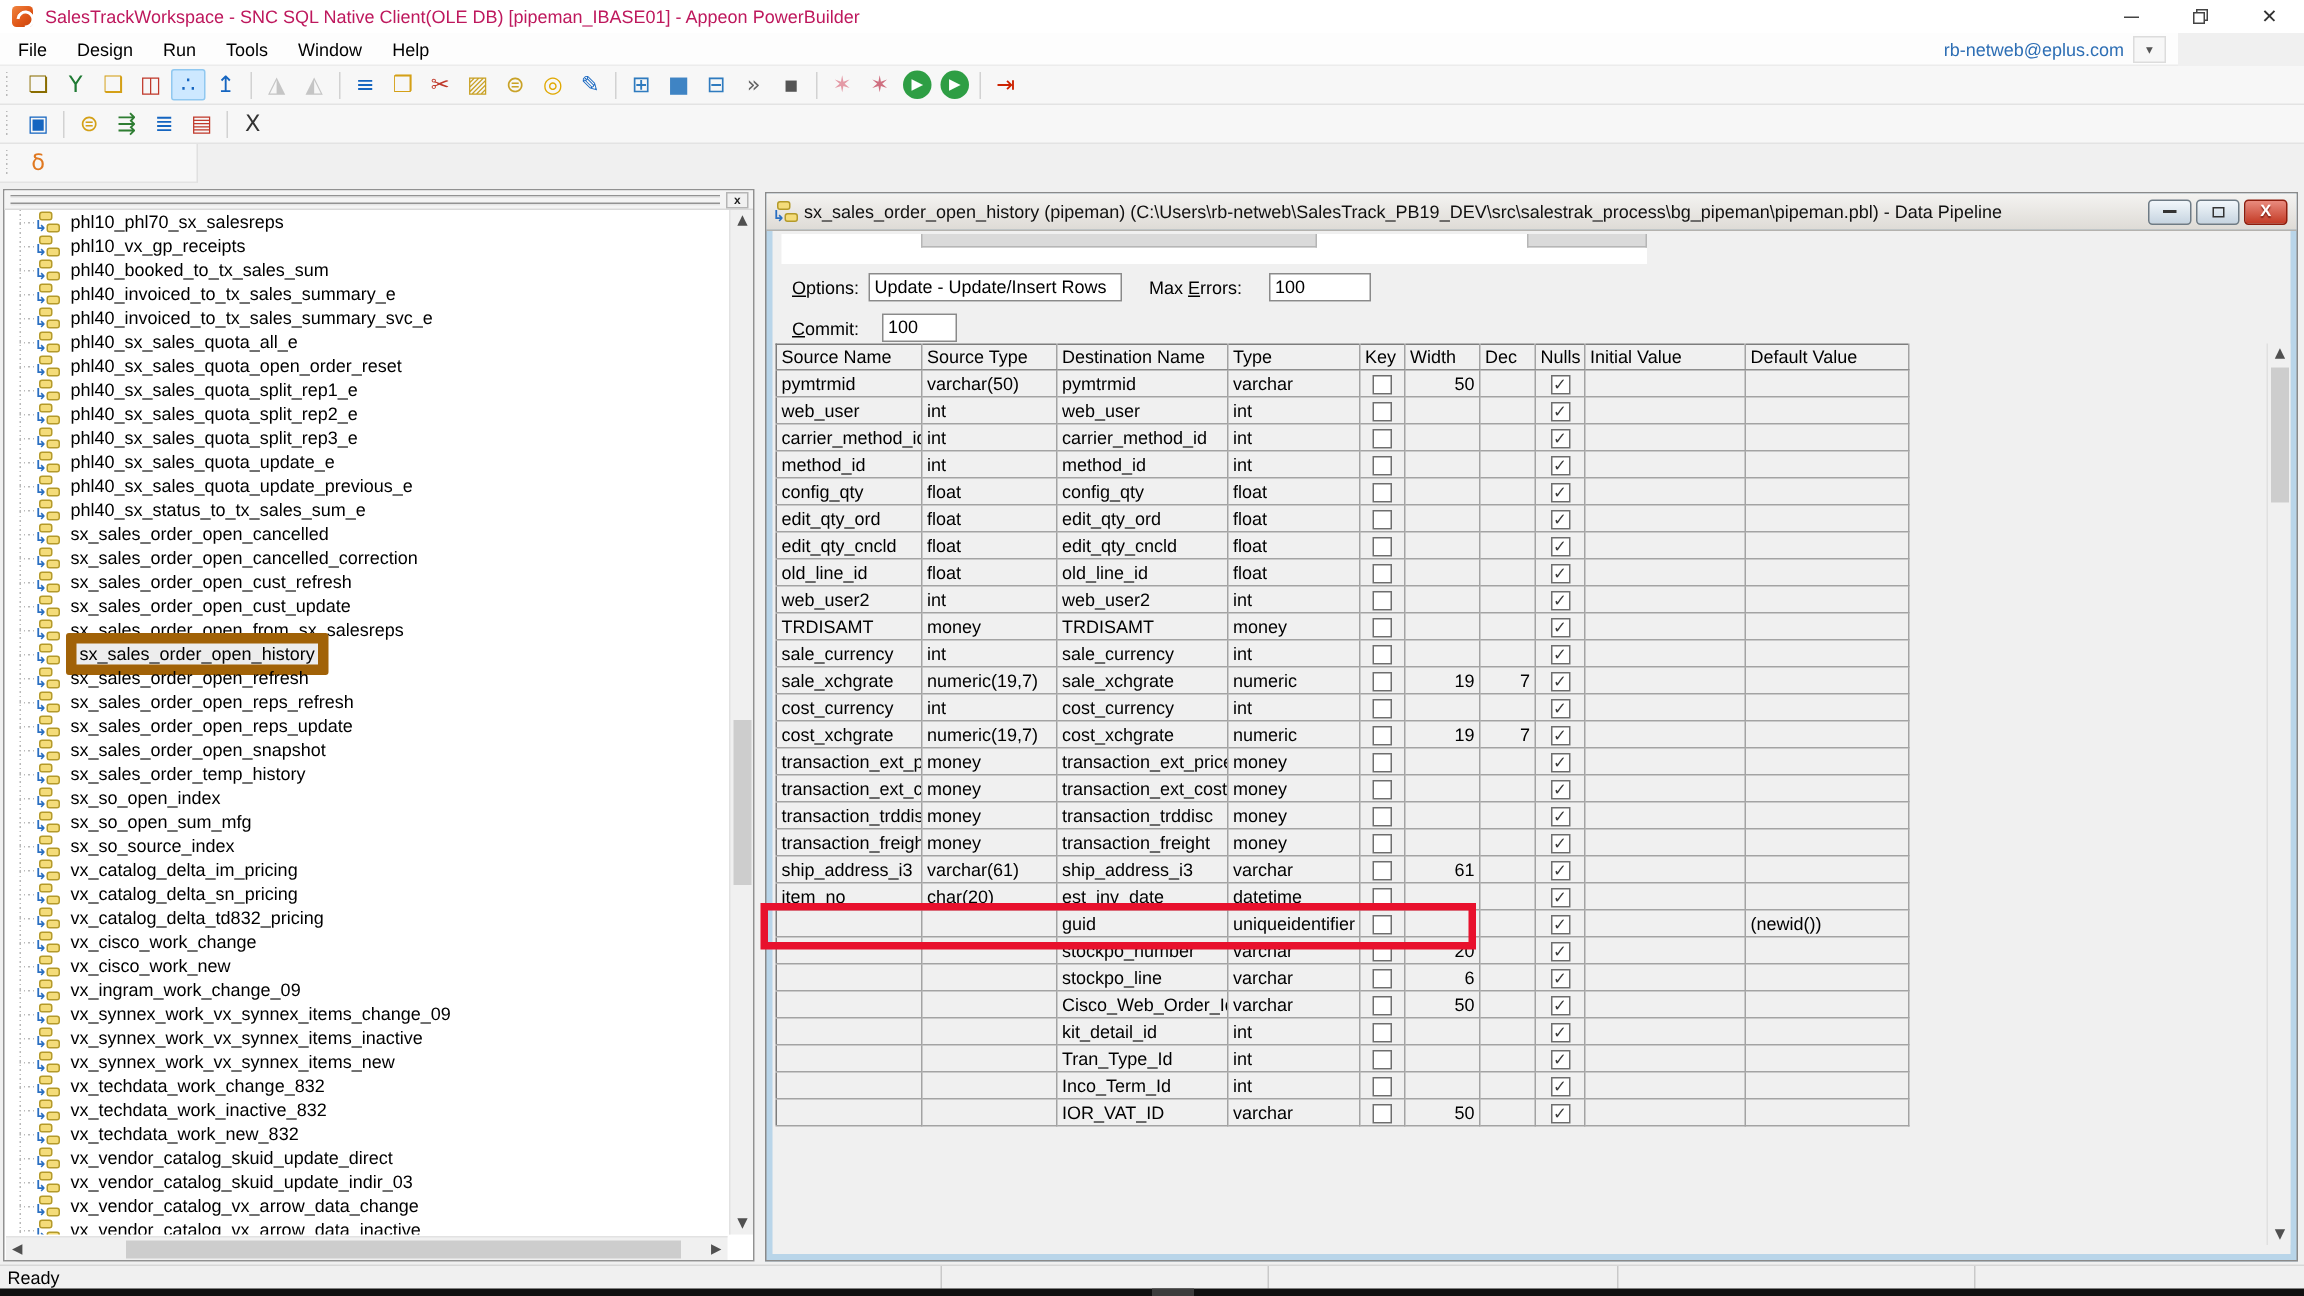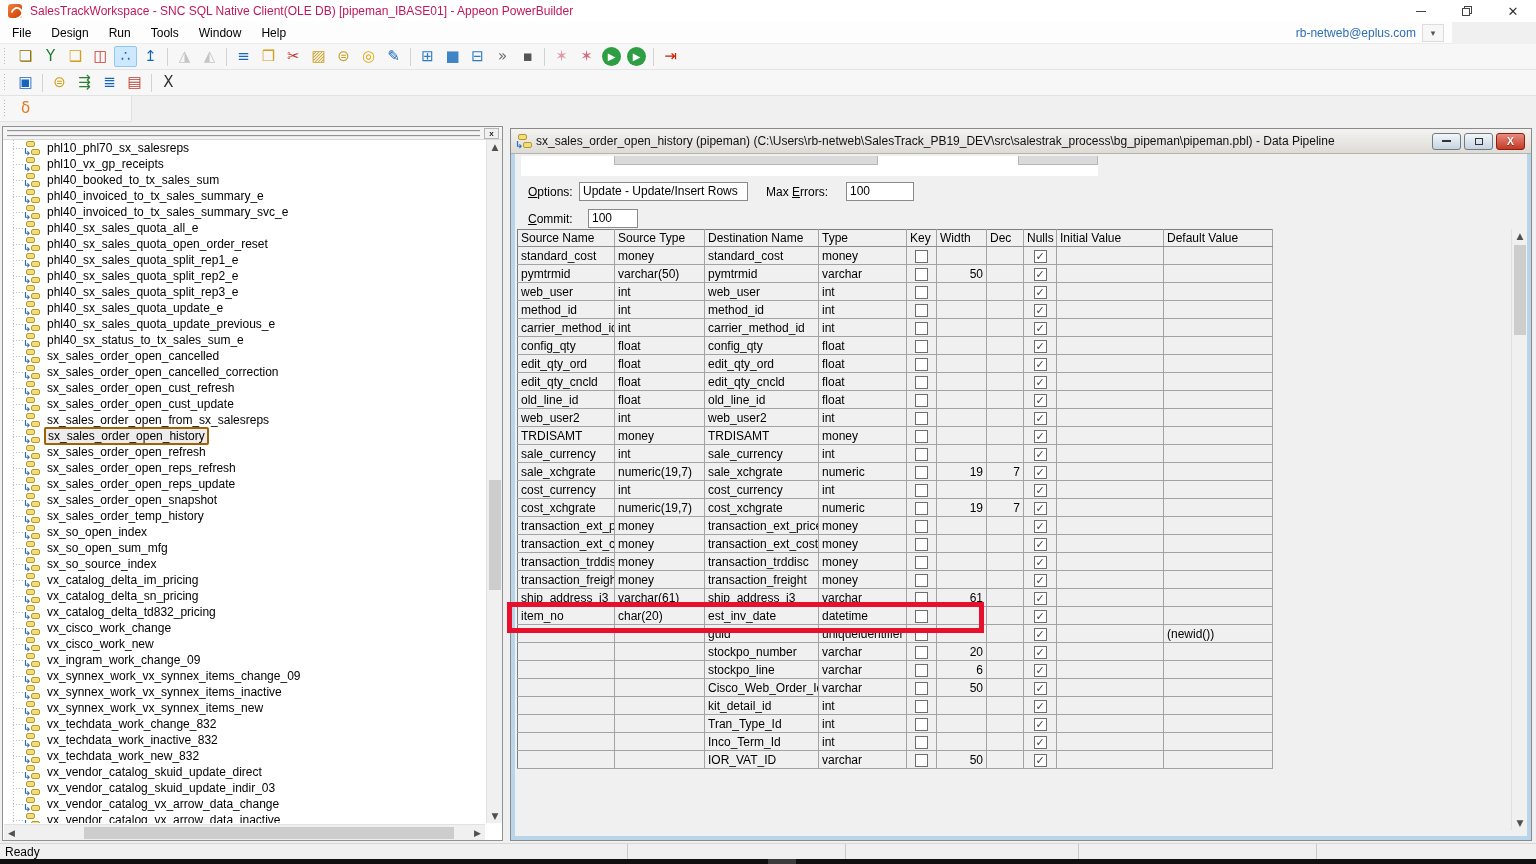--- a/index.html
+++ b/index.html
@@ -62,21 +62,21 @@
     background:repeating-linear-gradient(to bottom,#b9b9b9 0 1px,transparent 1px 3px); }
   .titem { height:16px; display:flex; align-items:center; white-space:nowrap; }
   .titem .stub { width:10px; height:1px; margin-left:9px;
     background:repeating-linear-gradient(to right,#b9b9b9 0 1px,transparent 1px 3px); }
   .pl-ico { position:relative; width:17px; height:15px; flex:0 0 17px; margin-right:4px; }
   .pl-ico .cy { position:absolute; width:9px; height:6px; background:#f4dc7a; border:1px solid #b49a2a; border-radius:2px; }
   .pl-ico .c1 { left:3px; top:0; } .pl-ico .c2 { right:0; bottom:1px; }
   .pl-ico b { position:absolute; left:0; bottom:-1px; color:#2a6fc2; font-size:10px; line-height:10px; font-weight:bold;
     font-family:"DejaVu Sans",sans-serif; }
   .tlabel { padding:1px 3px; }
-  .titem.selected .tlabel { background:#ededed; border:2px solid #a16207; border-radius:2px; padding:0 2px; }
+  .titem.selected .tlabel { background:#ededed; border:7px solid #a16207; border-radius:2px; padding:0 2px; }
   
   .sb { background:#f0f0f0; position:absolute; }
   .sb .arrow { position:absolute; color:#505050; font-size:9px; text-align:center;
     font-family:"DejaVu Sans",sans-serif; }
   .sb .thumb { position:absolute; background:#cdcdcd; }
   #tree-vsb { right:0; top:13px; width:16px; bottom:17px; border-left:1px solid #e2e2e2; }
   #tree-vsb .up { top:2px; left:0; width:16px; } #tree-vsb .down { bottom:2px; left:0; width:16px; }
   #tree-vsb .thumb { left:2px; width:12px; top:340px; height:110px; }
   #tree-hsb { left:1px; right:17px; bottom:0; height:16px; border-top:1px solid #e2e2e2; }
   #tree-hsb .left { left:4px; top:3px; } #tree-hsb .right { right:4px; top:3px; }
@@ -728,32 +728,20 @@
             <th>Key</th>
             <th>Width</th>
             <th>Dec</th>
             <th>Nulls</th>
             <th>Initial Value</th>
             <th>Default Value</th>
           </tr>
         </thead>
         <tbody>
 
-            <tr>
-              <td>standard_cost</td>
-              <td>money</td>
-              <td>standard_cost</td>
-              <td>money</td>
-              <td class="ctr"><span class="cb"></span></td>
-              <td class="num"></td>
-              <td class="num"></td>
-              <td class="ctr"><span class="cb on"></span></td>
-              <td></td>
-              <td></td>
-            </tr>
 
             <tr>
               <td>pymtrmid</td>
               <td>varchar(50)</td>
               <td>pymtrmid</td>
               <td>varchar</td>
               <td class="ctr"><span class="cb"></span></td>
               <td class="num">50</td>
               <td class="num"></td>
               <td class="ctr"><span class="cb on"></span></td>
@@ -768,36 +756,36 @@
               <td>int</td>
               <td class="ctr"><span class="cb"></span></td>
               <td class="num"></td>
               <td class="num"></td>
               <td class="ctr"><span class="cb on"></span></td>
               <td></td>
               <td></td>
             </tr>
 
             <tr>
+              <td>carrier_method_id</td>
+              <td>int</td>
+              <td>carrier_method_id</td>
+              <td>int</td>
+              <td class="ctr"><span class="cb"></span></td>
+              <td class="num"></td>
+              <td class="num"></td>
+              <td class="ctr"><span class="cb on"></span></td>
+              <td></td>
+              <td></td>
+            </tr>
+
+            <tr>
               <td>method_id</td>
               <td>int</td>
               <td>method_id</td>
-              <td>int</td>
-              <td class="ctr"><span class="cb"></span></td>
-              <td class="num"></td>
-              <td class="num"></td>
-              <td class="ctr"><span class="cb on"></span></td>
-              <td></td>
-              <td></td>
-            </tr>
-
-            <tr>
-              <td>carrier_method_id</td>
-              <td>int</td>
-              <td>carrier_method_id</td>
               <td>int</td>
               <td class="ctr"><span class="cb"></span></td>
               <td class="num"></td>
               <td class="num"></td>
               <td class="ctr"><span class="cb on"></span></td>
               <td></td>
               <td></td>
             </tr>
 
             <tr>

